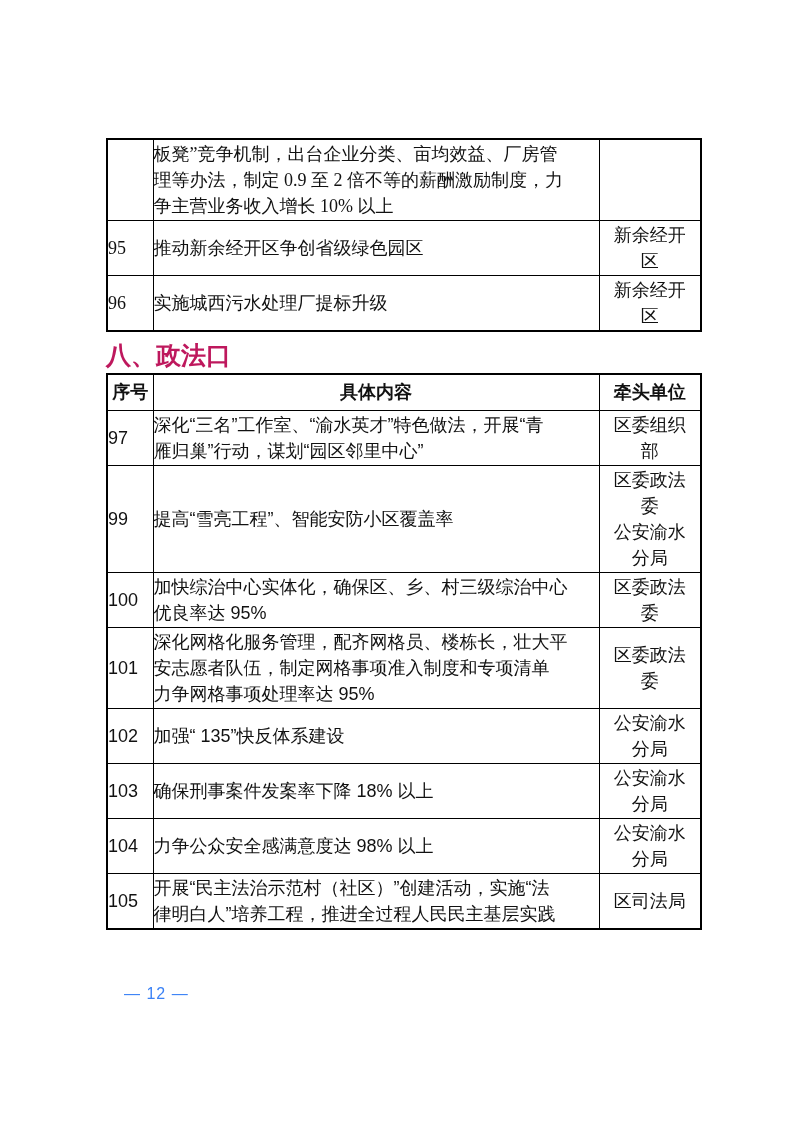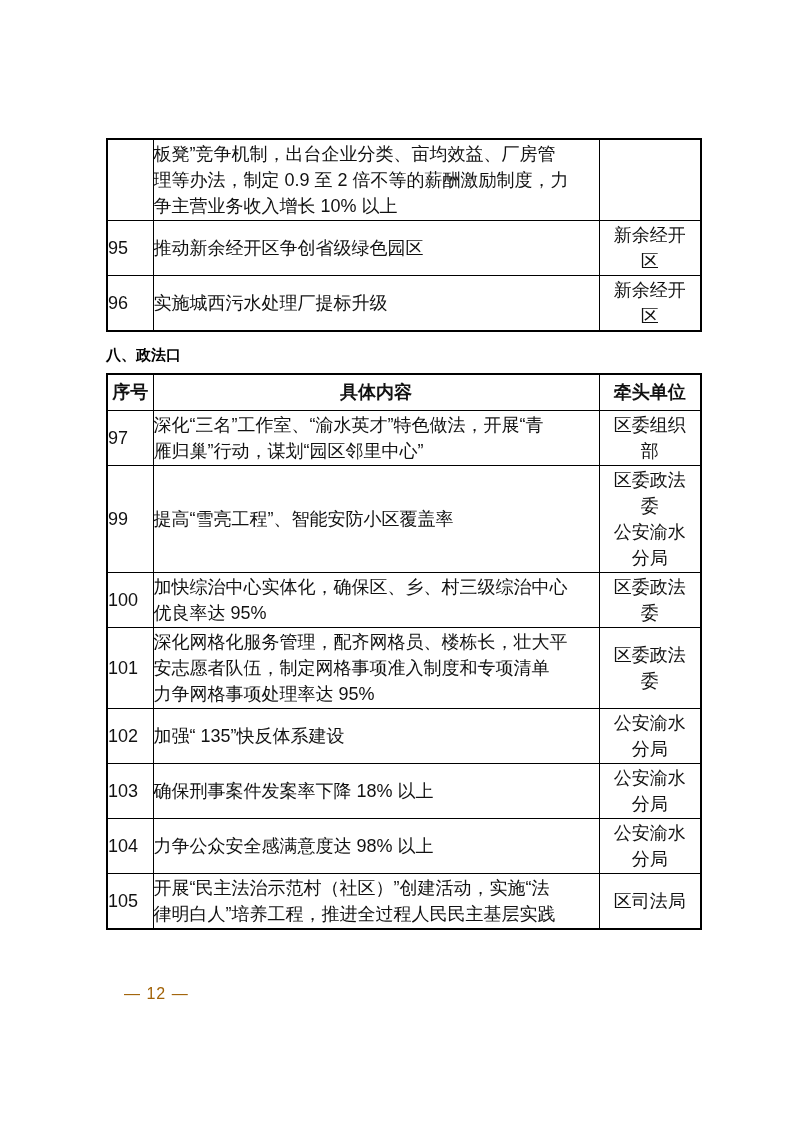--- a/index.html
+++ b/index.html
@@ -43,33 +43,33 @@
     text-align: center;
     white-space: pre-line;
     border-radius: 13px;
   }
   tr.header-row td {
     font-weight: bold;
     text-align: center;
     height: 36px;
     white-space: normal;
   }
-  #table-continued { margin-top: 138px; }
+  #table-continued { margin-top: 138px; font-family: Liberation Serif, serif; }
   .section-title {
     margin: 10px 0 5px 106px;
-    font-size: 15px;
+    font-size: 25px;
     font-weight: bold;
     line-height: 26px;
-    color: #000000;
+    color: #be185d;
   }
   .page-footer {
     margin-top: 55px;
     margin-left: 124px;
     font-size: 16px;
-    color: #a16207;
+    color: #3b82f6;
     letter-spacing: 1px;
   }
 </style>
 </head>
 <body>
 
 <div class="page">
 
   <table class="doc-table" id="table-continued">
     <colgroup>

